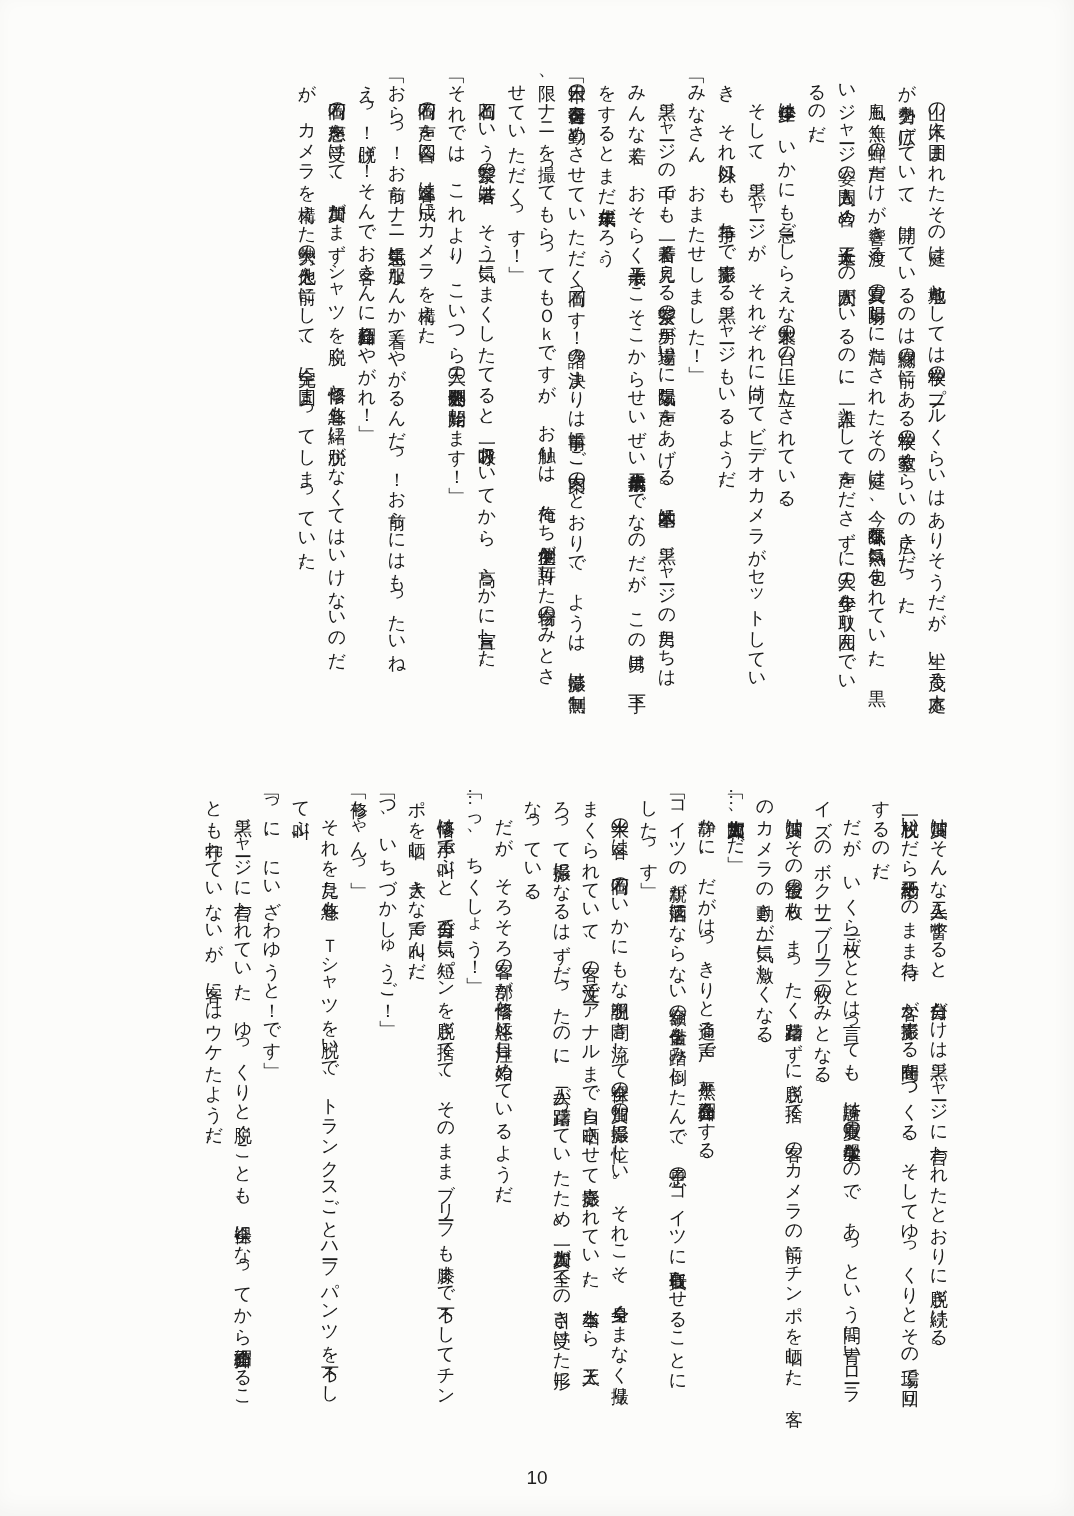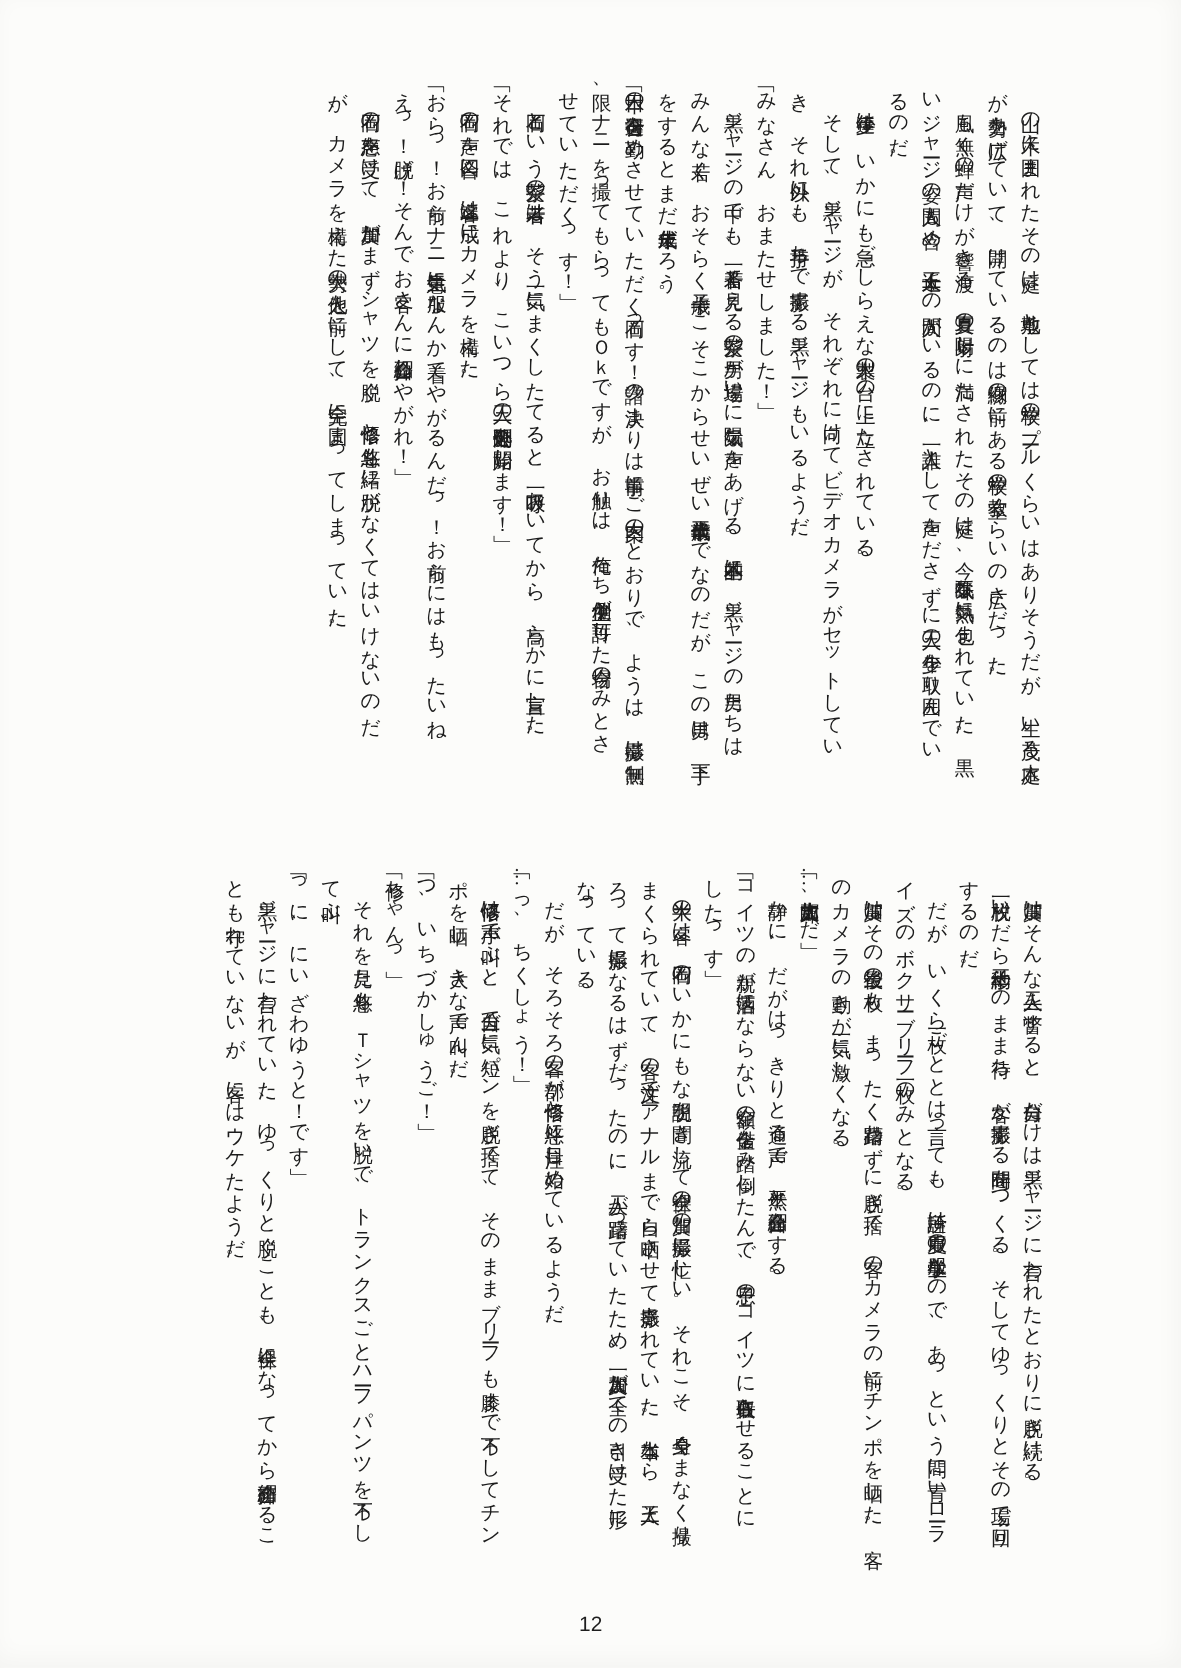--- a/index.html
+++ b/index.html
@@ -76,14 +76,14 @@
       <p>　だが、そろそろ客の一部が修悟と悠斗に注目し始めているようだ。</p>
       <p>「…っ、ちくしょう！」</p>
       <p>　修悟は小声で叫ぶと、自分で一気に短パンを脱ぎ捨てて、そのままブリーフも膝まで下ろしてチンポを晒し、大きな声で叫んだ。</p>
       <p>「つ、いちづかしゅうご！」</p>
       <p>「修ちゃんっ」</p>
       <p>　それを見た悠斗も、Ｔシャツを脱いで、トランクスごとハーフパンツを下ろして叫ぶ。</p>
       <p>「っに、にいざわゆうと！です」</p>
       <p>　黒ジャージに言われていた、ゆっくりと脱ぐことも、全裸になってから自己紹介することも守れていないが、客にはウケたようだ。</p>
     </section>
 
-  <div class="page-number">12</div>
+  <div class="page-number">10</div>
 </div>
 
 </body></html>

